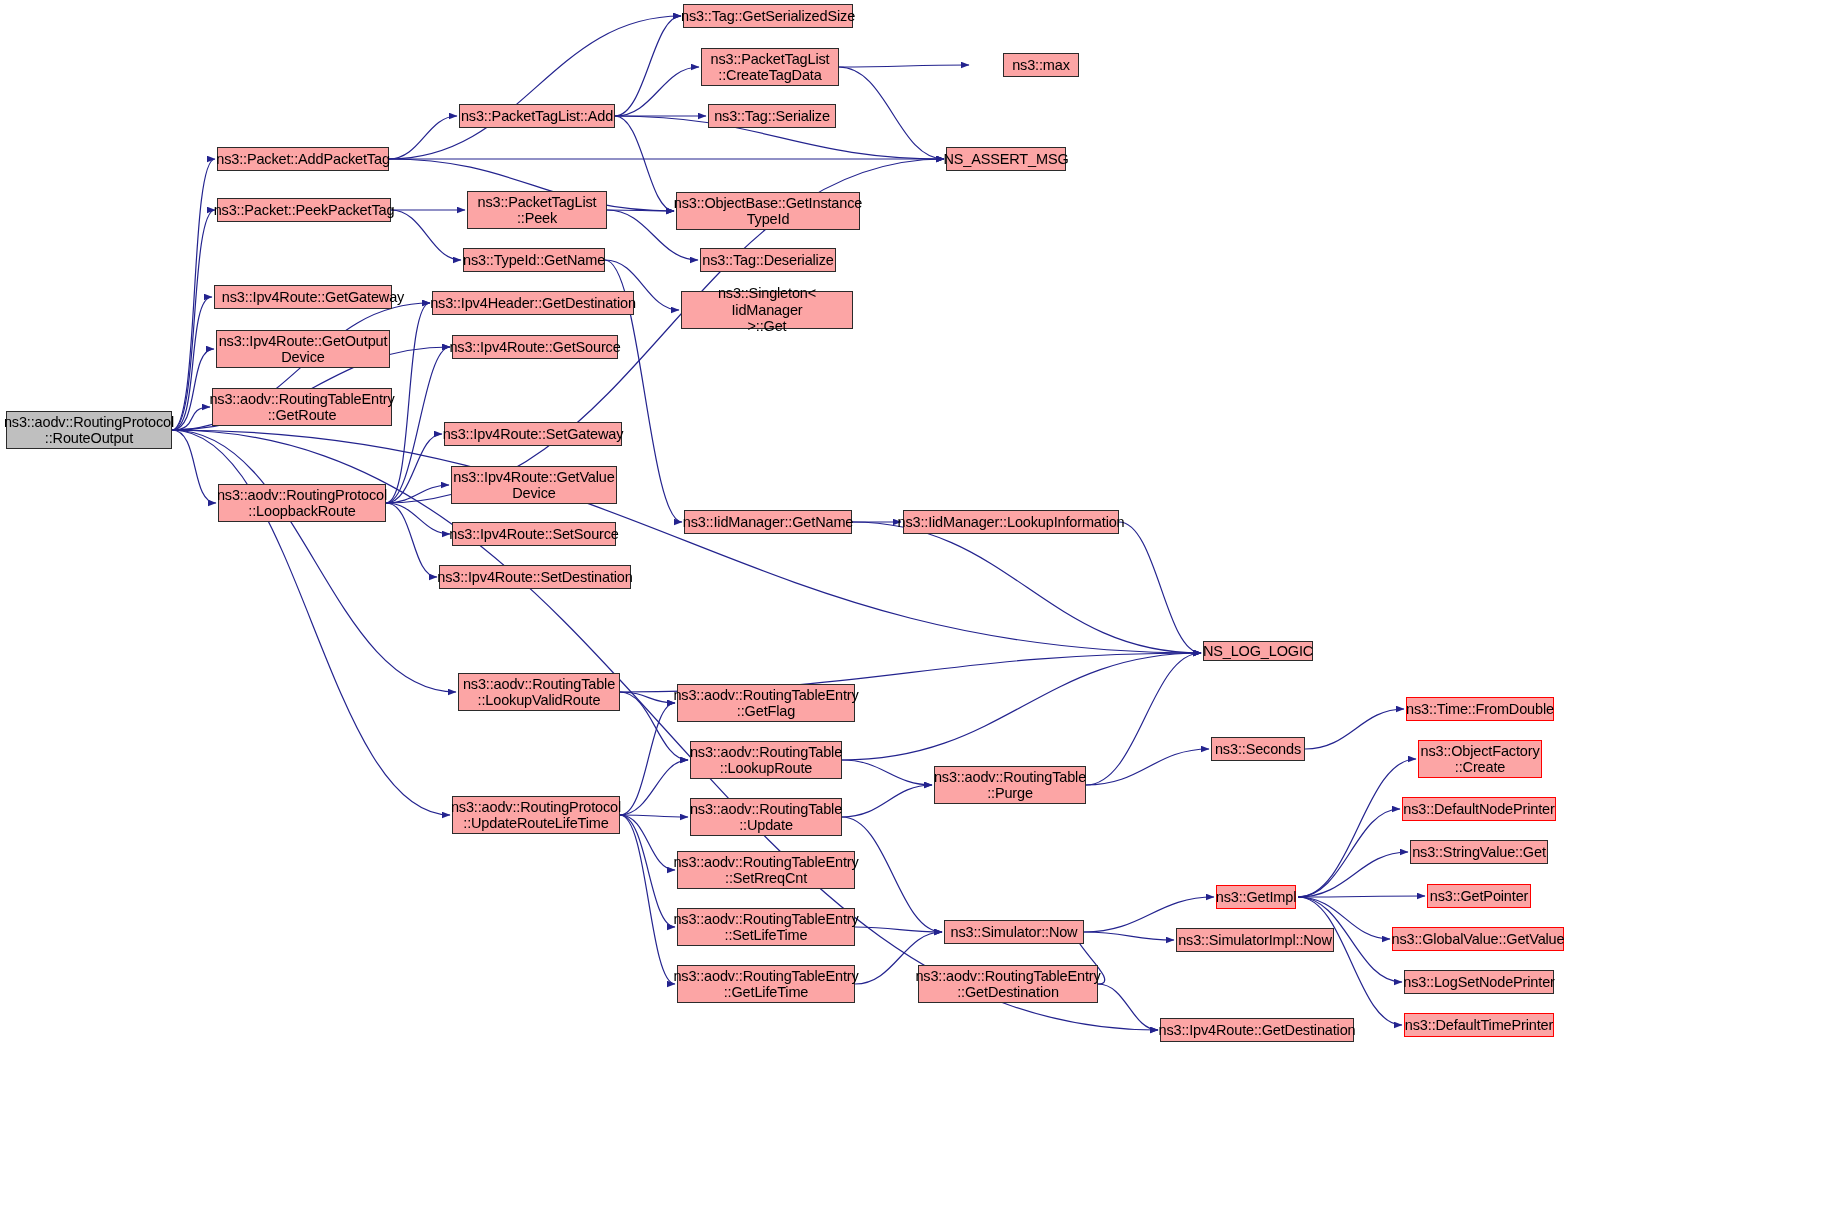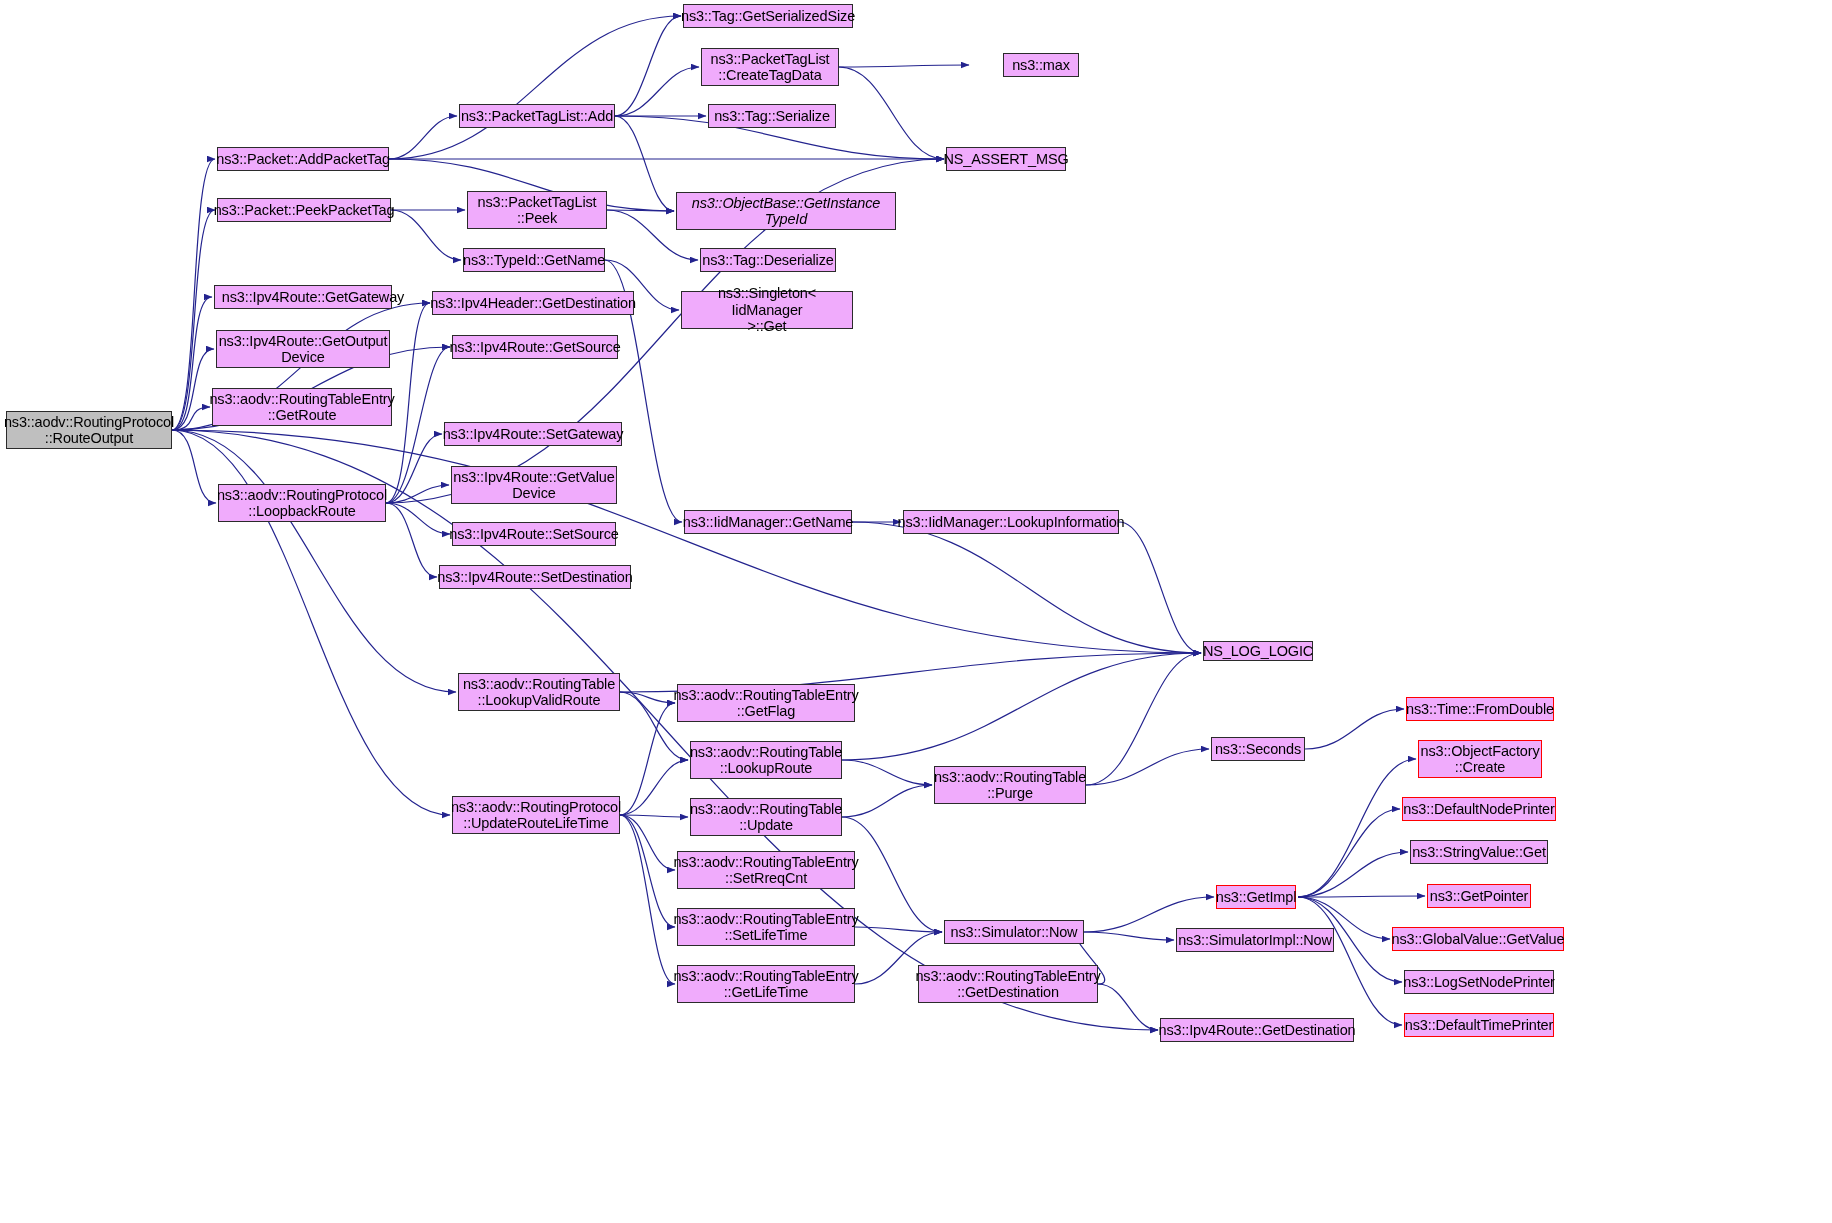--- a/index.html
+++ b/index.html
@@ -20,21 +20,21 @@
     position: absolute;
     left: 0; top: 0;
     width: 1832px;
     height: 1223px;
     pointer-events: none;
   }
   .node {
     position: absolute;
     box-sizing: border-box;
     border: 1px solid #2b2b2b;
-    background: #f0abfc;
+    background: #fca5a5;
     color: #000000;
     font-size: 14.5px;
     line-height: 16.5px;
     display: flex;
     align-items: center;
     justify-content: center;
     text-align: center;
     white-space: pre-line;
     letter-spacing: -0.15px;
     z-index: 5;
@@ -149,21 +149,21 @@
       <div class="node" style="left: 452px; top: 335px; width: 166px; height: 24px;">ns3::Ipv4Route::GetSource</div>
       <div class="node" style="left: 444px; top: 422px; width: 178px; height: 24px;">ns3::Ipv4Route::SetGateway</div>
       <div class="node" style="left: 451px; top: 466px; width: 166px; height: 38px;">ns3::Ipv4Route::GetValue
 Device</div>
       <div class="node" style="left: 452px; top: 522px; width: 164px; height: 24px;">ns3::Ipv4Route::SetSource</div>
       <div class="node" style="left: 439px; top: 565px; width: 192px; height: 24px;">ns3::Ipv4Route::SetDestination</div>
       <div class="node" style="left: 683px; top: 4px; width: 170px; height: 24px;">ns3::Tag::GetSerializedSize</div>
       <div class="node" style="left: 701px; top: 48px; width: 138px; height: 38px;">ns3::PacketTagList
 ::CreateTagData</div>
       <div class="node" style="left: 708px; top: 104px; width: 128px; height: 24px;">ns3::Tag::Serialize</div>
-      <div class="node" style="left: 676px; top: 192px; width: 220px; height: 38px; font-style: italic;">ns3::ObjectBase::GetInstance
+      <div class="node" style="left: 676px; top: 192px; width: 184px; height: 38px;">ns3::ObjectBase::GetInstance
 TypeId</div>
       <div class="node" style="left: 700px; top: 248px; width: 136px; height: 24px;">ns3::Tag::Deserialize</div>
       <div class="node" style="left: 681px; top: 291px; width: 172px; height: 38px;">ns3::Singleton&lt; IidManager
 &gt;::Get</div>
       <div class="node" style="left: 971px; top: 53px; width: 76px; height: 24px; margin-left: 32px;">ns3::max</div>
       <div class="node" style="left: 946px; top: 147px; width: 120px; height: 24px;">NS_ASSERT_MSG</div>
       <div class="node" style="left: 684px; top: 510px; width: 168px; height: 24px;">ns3::IidManager::GetName</div>
       <div class="node" style="left: 903px; top: 510px; width: 216px; height: 24px;">ns3::IidManager::LookupInformation</div>
       <div class="node" style="left: 458px; top: 673px; width: 162px; height: 38px;">ns3::aodv::RoutingTable
 ::LookupValidRoute</div>

